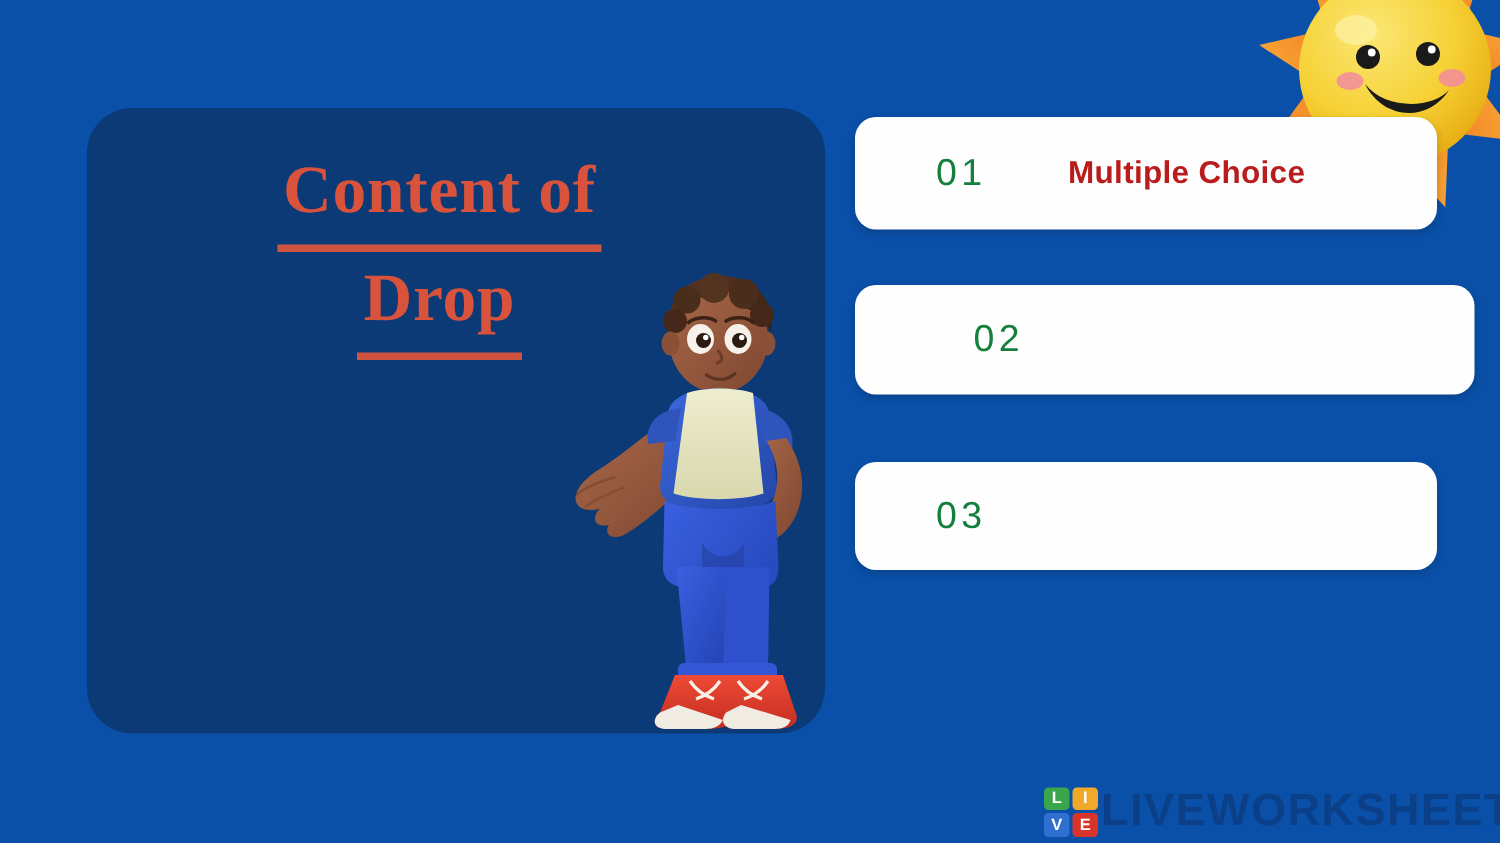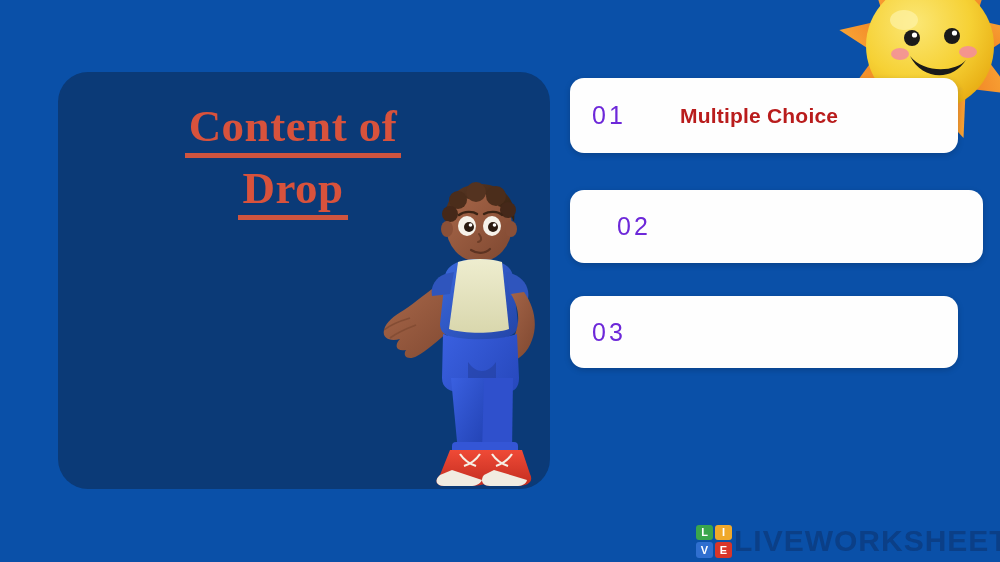--- a/index.html
+++ b/index.html
@@ -37,21 +37,21 @@
     font-family: "Liberation Serif", "DejaVu Serif", serif;
     color: #d8523c;
     font-weight: bold;
     font-size: 45px;
     line-height: 60px;
     letter-spacing: 0.5px;
   }
   .title-line {
     display: inline-block;
     position: relative;
-    padding-bottom: 2px;
+    padding-bottom: 12px;
   }
   .title-line::after {
     content: "";
     position: absolute;
     left: -4px;
     right: -4px;
     bottom: 0px;
     height: 5px;
     background: #cf543f;
   }
@@ -63,30 +63,31 @@
     left: 570px;
     width: 388px;
     background: #fefefe;
     border-radius: 14px;
     box-shadow: 0 2px 6px rgba(0,0,0,0.18);
     display: flex;
     align-items: center;
   }
   #card-1 { top: 78px;  height: 75px; }
   #card-2 { top: 190px; height: 73px; padding-left: 25px; }
-  #card-3 { top: 296px; height: 72px; align-items: center; }
+  #card-3 { top: 308px; height: 72px; align-items: center; }
 
   .item-number {
     width: 110px;
     padding-left: 22px;
     box-sizing: border-box;
     font-size: 25px;
     font-weight: 300;
-    color: #6d28d9;
+    color: #15803d;
     letter-spacing: 3px;
+    margin-left: 32px;
   }
   .item-label {
     font-size: 21px;
     font-weight: bold;
     color: #b91c1c;
     letter-spacing: 0.2px;
   }
 
   
   #sun-illustration {

